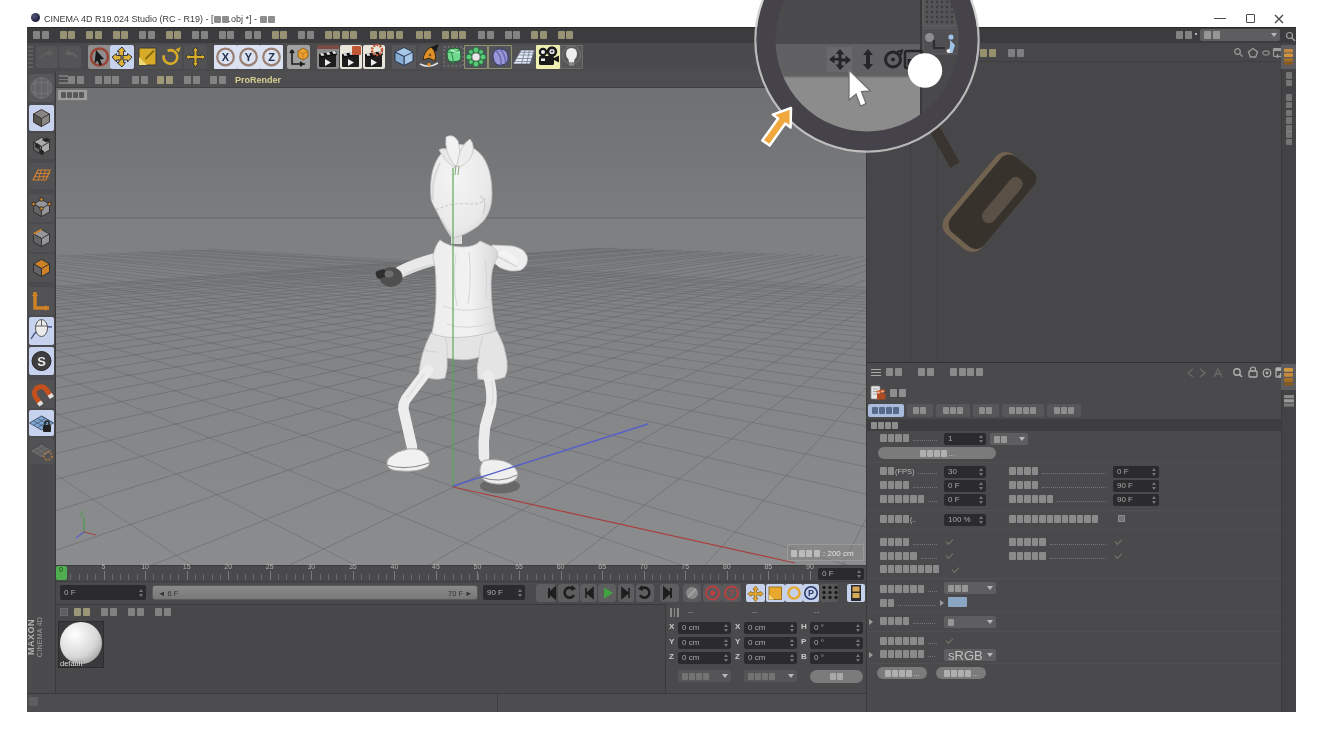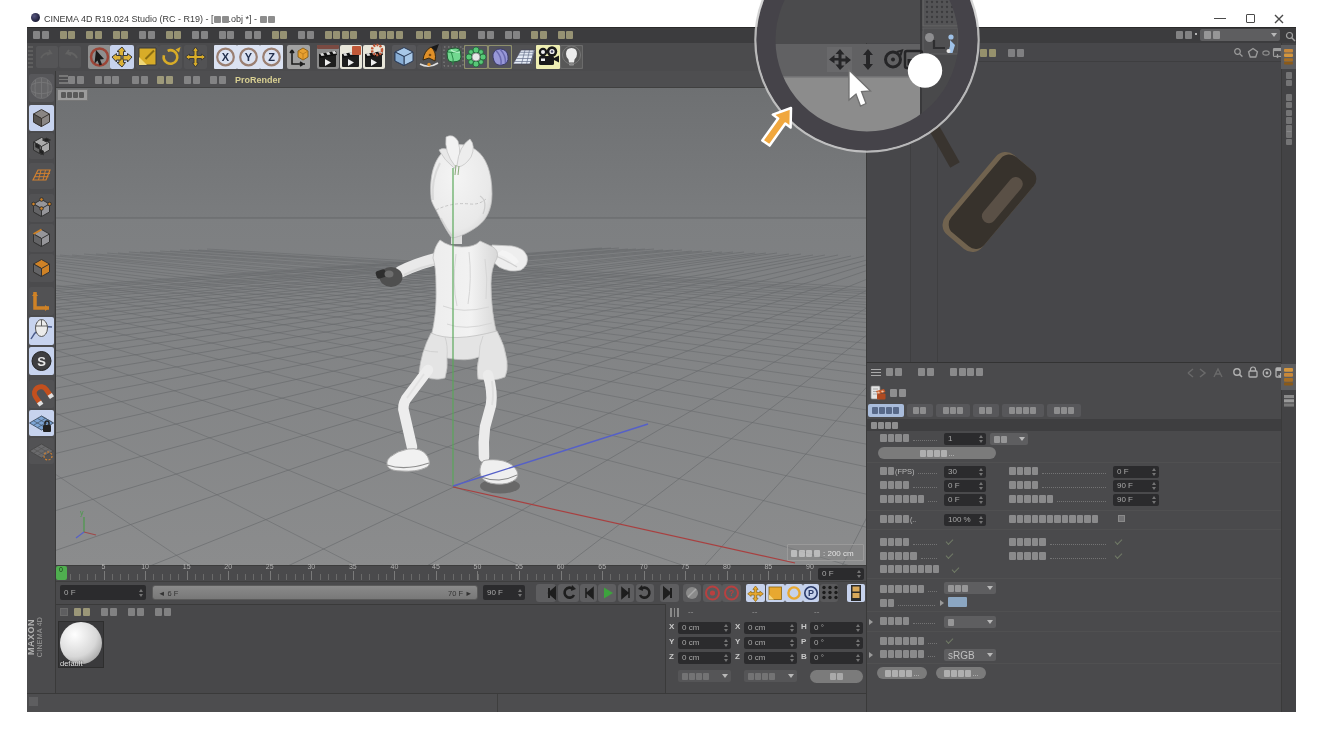--- a/index.html
+++ b/index.html
@@ -1128,21 +1128,21 @@
       <span class="cj">
         <i style="width:6.5px;height:7.5px;margin-right:1px"></i>
         <i style="width:6.5px;height:7.5px;margin-right:1px"></i>
         <i style="width:6.5px;height:7.5px;margin-right:1px"></i>
         <i style="width:6.5px;height:7.5px;margin-right:1px"></i>
         <i style="width:6.5px;height:7.5px;margin-right:1px"></i>
         <i style="width:6.5px;height:7.5px;margin-right:1px"></i>
       </span>
       <span class="ldr"></span>
     </div>
-<div class="dd" style="left:944px;top:649px;width:52px;font-size:10px">sRGB<span class="tri-d"></span></div>
+<div class="dd" style="left:944px;top:649px;width:52px;font-size:13px">sRGB<span class="tri-d"></span></div>
 <div class="sep" style="top:663px"></div>
 <div class="pill" style="left:877px;top:667px;width:50px;height:12px">
       <i style="width:6px;height:7px;margin-right:1px"></i>
       <i style="width:6px;height:7px;margin-right:1px"></i>
       <i style="width:6px;height:7px;margin-right:1px"></i>
       <i style="width:6px;height:7px;margin-right:1px"></i>
       <span style="font-size:7px;margin-left:1px">...</span>
     </div>
 <div class="pill" style="left:936px;top:667px;width:50px;height:12px">
       <i style="width:6px;height:7px;margin-right:1px"></i>

